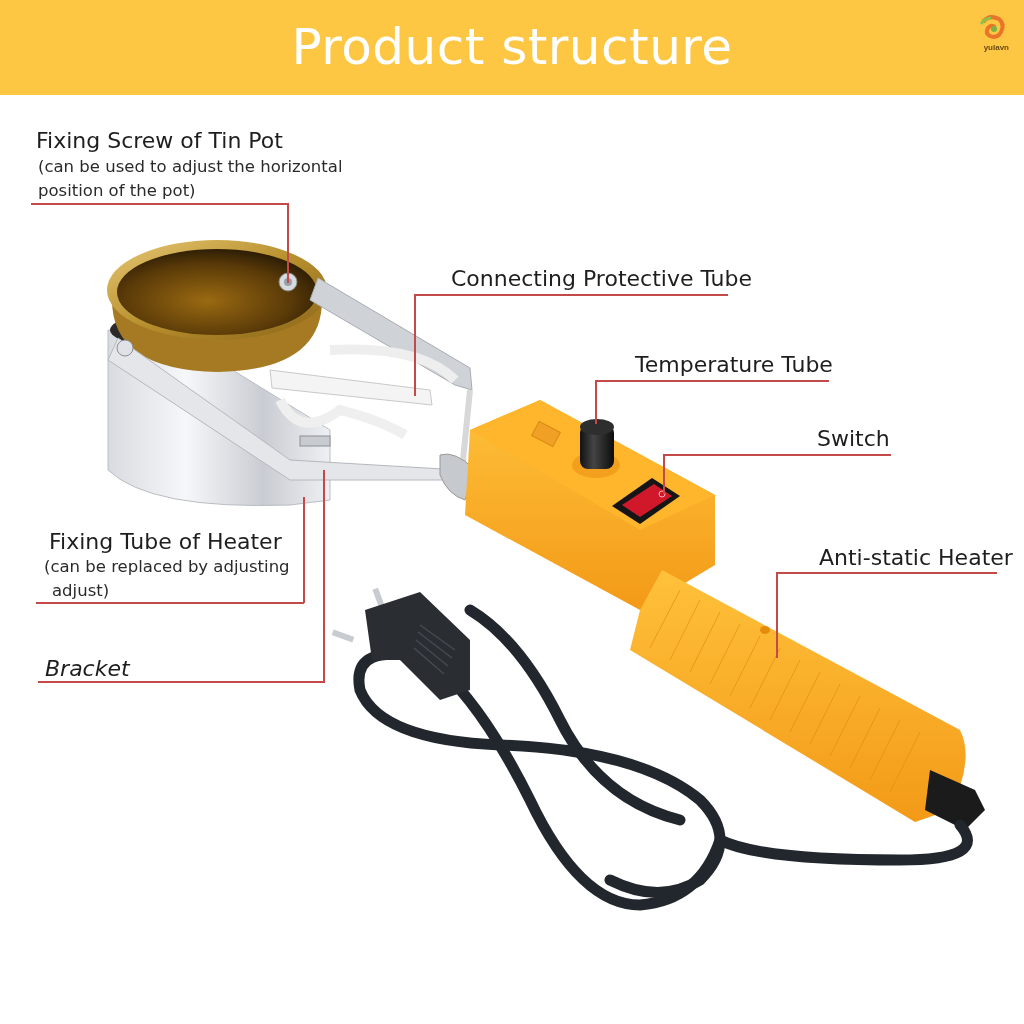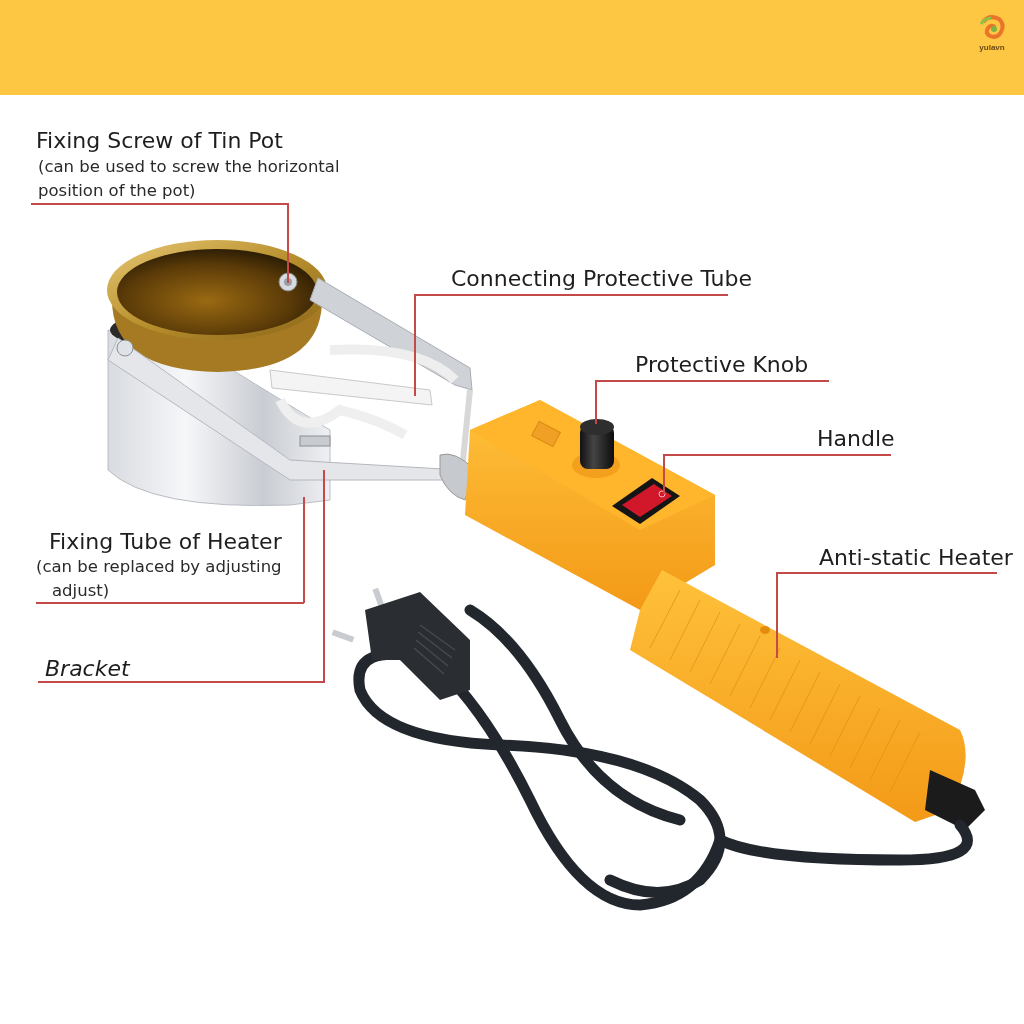--- a/index.html
+++ b/index.html
@@ -14,38 +14,39 @@
     background: #fdc743;
   }
   .banner-title {
     position: absolute; left: 0; right: 0; top: 14px;
     text-align: center; color: #ffffff;
     font-family: "DejaVu Sans", sans-serif;
     font-size: 50px; letter-spacing: 0.5px; line-height: 66px;
   }
   .logo { position: absolute; left: 975px; top: 14px; width: 34px; height: 50px; }
   .logo-text {
-    position: absolute; left: 0; top: 29px; width: 34px; text-align: center;
+    position: absolute; left: 0; top: 29px; width: 34px; text-align: right;
     font-size: 8px; color: #6b4a12; font-weight: bold;
   }
   .label {
     position: absolute; white-space: nowrap;
     font-family: "DejaVu Sans", sans-serif; color: #1e1e1e;
   }
   .label.main { font-size: 22px; }
   .label.sub  { font-size: 16.5px; color: #2a2a2a; }
   .leader { position: absolute; background: #c44a4a; }
   .h { height: 1.5px; }
   .v { width: 1.5px; }
   svg.product { position: absolute; left: 0; top: 0; }
 </style>
 </head>
 <body>
 
 <div class="banner">
+  <div class="banner-title">Product structure</div>
   <div class="logo">
     <svg width="34" height="30" viewBox="0 0 34 30">
       <path d="M8 8 Q14 0 24 5 Q30 10 26 18 Q22 25 15 22 Q10 19 13 14 Q16 10 20 13" fill="none" stroke="#e9742a" stroke-width="4"></path>
       <circle cx="19" cy="15" r="3" fill="#7cb342"></circle>
       <path d="M6 10 Q10 4 16 4" fill="none" stroke="#8bc34a" stroke-width="3"></path>
     </svg>
     <div class="logo-text">yulavn</div>
   </div>
 </div>
 
@@ -160,42 +161,42 @@
     <g stroke="#444a52" stroke-width="1.5">
       <line x1="420" y1="625" x2="455" y2="650"></line>
       <line x1="418" y1="632" x2="452" y2="658"></line>
       <line x1="416" y1="640" x2="448" y2="666"></line>
       <line x1="414" y1="648" x2="444" y2="674"></line>
     </g>
   </g>
 </svg>
 
 <div class="label main" style="left:36px; top:128px;">Fixing Screw of Tin Pot</div>
-<div class="label sub" style="left:38px; top:157px;">(can be used to screw the horizontal</div>
+<div class="label sub" style="left:38px; top:157px;">(can be used to adjust the horizontal</div>
 <div class="label sub" style="left:38px; top:181px;text-align:center;">position of the pot)</div>
 <div class="leader h" style="left:31px; top:203px; width:257px;"></div>
 <div class="leader v" style="left:287px; top:203px; height:80px;"></div>
 
 <div class="label main" style="left:451px; top:266px;text-align:center;">Connecting Protective Tube</div>
 <div class="leader h" style="left:414px; top:294px; width:314px;"></div>
 <div class="leader v" style="left:414px; top:294px; height:102px;"></div>
 
-<div class="label main" style="left:635px; top:352px;">Protective Knob</div>
+<div class="label main" style="left:635px; top:352px;">Temperature Tube</div>
 <div class="leader h" style="left:595px; top:380px; width:234px;"></div>
 <div class="leader v" style="left:595px; top:380px; height:44px;"></div>
 
-<div class="label main" style="left:817px; top:426px;">Handle</div>
+<div class="label main" style="left:817px; top:426px;">Switch</div>
 <div class="leader h" style="left:663px; top:454px; width:228px;"></div>
 <div class="leader v" style="left:663px; top:454px; height:40px;"></div>
 
 <div class="label main" style="left:819px; top:545px;">Anti-static Heater</div>
 <div class="leader h" style="left:777px; top:572px; width:220px;"></div>
 <div class="leader v" style="left:776px; top:572px; height:86px;"></div>
 
 <div class="label main" style="left:49px; top:529px;">Fixing Tube of Heater</div>
-<div class="label sub" style="left:36px; top:557px;">(can be replaced by adjusting</div>
+<div class="label sub" style="left:44px; top:557px;">(can be replaced by adjusting</div>
 <div class="label sub" style="left:52px; top:581px;">adjust)</div>
 <div class="leader h" style="left:36px; top:602px; width:268px;"></div>
 <div class="leader v" style="left:303px; top:497px; height:106px;"></div>
 
 <div class="label main" style="left:45px; top:656px;font-style:italic;">Bracket</div>
 <div class="leader h" style="left:38px; top:681px; width:287px;"></div>
 <div class="leader v" style="left:323px; top:470px; height:212px;"></div>
 
 </body></html>

